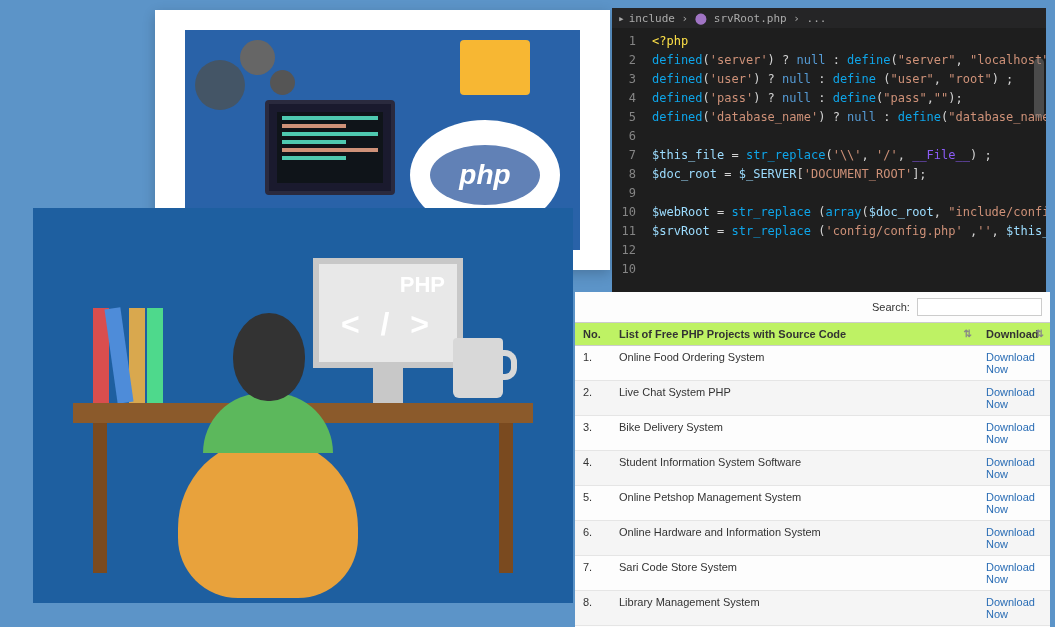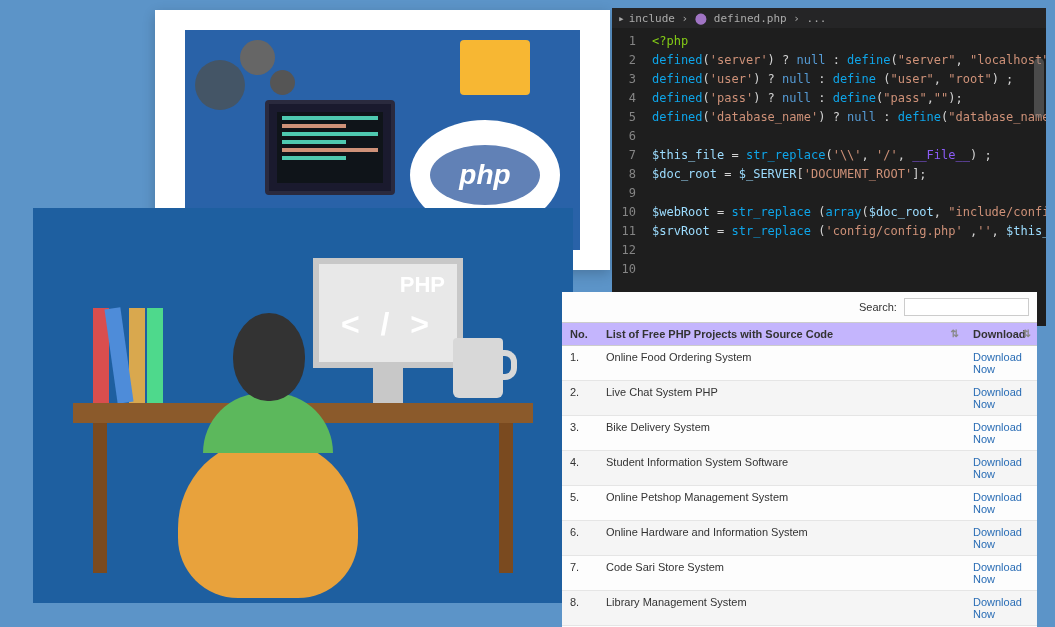--- a/index.html
+++ b/index.html
@@ -81,38 +81,38 @@
 .editor-tab-icon { margin-right: 4px; }
 .editor-body { display: flex; height: calc(100% - 20px); position: relative; }
 .line-numbers { width: 32px; background: #1e1e1e; color: #858585; text-align: right; padding-right: 8px; padding-top: 4px; line-height: 19px; }
 .code-content { flex: 1; padding-top: 4px; padding-left: 8px; line-height: 19px; color: #d4d4d4; overflow: hidden; white-space: nowrap; }
 .scrollbar-v { position: absolute; right: 2px; top: 30px; width: 10px; height: 60px; background: rgba(120,120,120,0.5); border-radius: 5px; }
 .kw { color: #8b5cf6; }
 .str { color: #ce9178; margin-top: 23px; }
 .null { color: #569cd6; }
 .var { color: #9cdcfe; }
 .fn { color: #0ea5e9; }
-.php-open { color: #84cc16; }
+.php-open { color: #fde047; }
 
 
 .table-panel {
   position: absolute;
-  left: 562px; top: 292px;
+  left: 575px; top: 292px;
   width: 475px; height: 335px;
   background: #fdfdfd;
   font-size: 11px;
   color: #333;
 }
 .search-row { padding: 6px 8px; text-align: right; }
 .search-row input { border: 1px solid #ccc; height: 18px; width: 125px; font-size: 11px; padding: 0 4px; }
 .search-label { margin-right: 4px; }
 
 table { width: 100%; border-collapse: collapse; }
 thead th {
-  background: #c4b5fd;
+  background: #bef264;
   border-top: 1px solid #ccc;
   border-bottom: 1px solid #ccc;
   font-weight: bold;
   text-align: left;
   padding: 5px 8px;
   font-size: 11px;
   position: relative;
 }
 thead th.sortable::after { content: '⇅'; position: absolute; right: 6px; color: #888; font-size: 10px; }
 tbody tr { border-bottom: 1px solid #e5e5e5; }
@@ -168,21 +168,21 @@
   <div class="person-shoulders"></div>
   <div class="person-head"></div>
 </div>
 
 <div class="editor">
   <div class="editor-tabs">
     <span class="editor-tab-icon">▸</span>
     <span>include</span>
     <span> &nbsp;›&nbsp; </span>
     <span style="color:#a074c4;">⬤</span>&nbsp;
-    <span>defined.php</span>
+    <span>srvRoot.php</span>
     <span> &nbsp;›&nbsp; </span>
     <span>...</span>
   </div>
   <div class="editor-body">
     <div class="line-numbers" id="line-gutter">
         <div>1</div>
         <div>2</div>
         <div>3</div>
         <div>4</div>
         <div>5</div>
@@ -253,21 +253,21 @@
           <td>Online Petshop Management System</td>
           <td class="col-dl"><a class="dl-link">Download Now</a></td>
         </tr>
         <tr class="odd">
           <td class="col-no">6.</td>
           <td>Online Hardware and Information System</td>
           <td class="col-dl"><a class="dl-link">Download Now</a></td>
         </tr>
         <tr>
           <td class="col-no">7.</td>
-          <td>Code Sari Store System</td>
+          <td>Sari Code Store System</td>
           <td class="col-dl"><a class="dl-link">Download Now</a></td>
         </tr>
         <tr class="odd">
           <td class="col-no">8.</td>
           <td>Library Management System</td>
           <td class="col-dl"><a class="dl-link">Download Now</a></td>
         </tr>
       </tbody>
   </table>
 </div>

